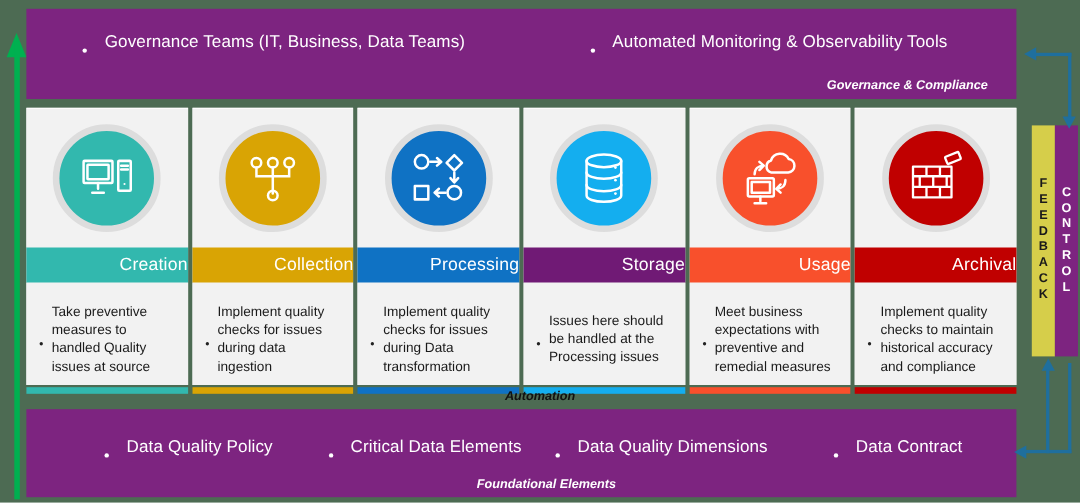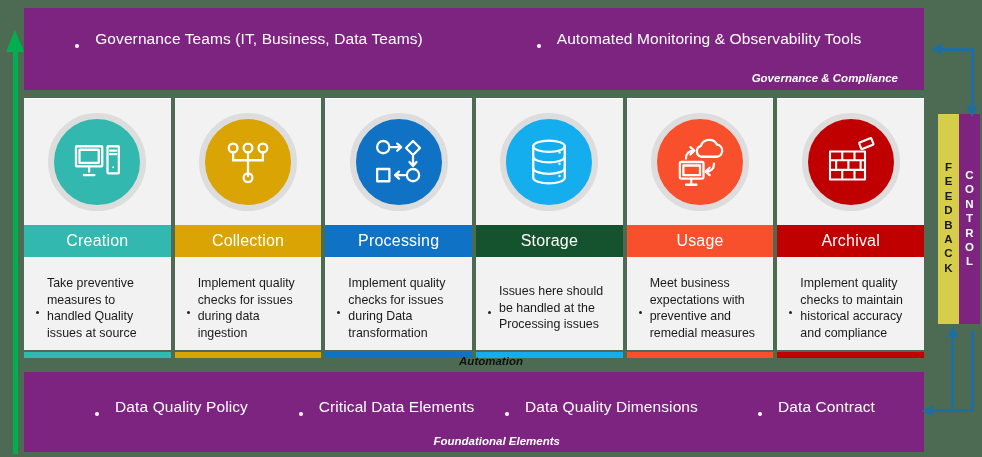--- a/index.html
+++ b/index.html
@@ -99,21 +99,21 @@
     display: flex;
     align-items: center;
     justify-content: center;
     border: 6px solid #dddddd;
   }
   .circle svg { width: 56px; height: 56px; display: block; }
   .card-title {
     height: 32px;
     display: flex;
     align-items: center;
-    justify-content: center;
+    justify-content: flex-end;
     color: #ffffff;
     font-size: 16px;
     letter-spacing: .2px;
   }
   .card-body {
     flex: 1;
     background: #f2f2f2;
     padding: 9px 10px 0 12px;
     display: flex;
     gap: 8px;
@@ -276,21 +276,21 @@
             <ellipse cx="32" cy="14" rx="18" ry="6.5"></ellipse>
             <path d="M14 14v36c0 3.6 8.1 6.5 18 6.5s18-2.9 18-6.5V14"></path>
             <path d="M14 26c0 3.6 8.1 6.5 18 6.5s18-2.9 18-6.5"></path>
             <path d="M14 39c0 3.6 8.1 6.5 18 6.5s18-2.9 18-6.5"></path>
             <circle cx="44" cy="21" r="1.4" fill="#ffffff" stroke="none"></circle>
             <circle cx="44" cy="34" r="1.4" fill="#ffffff" stroke="none"></circle>
             <circle cx="44" cy="48" r="1.4" fill="#ffffff" stroke="none"></circle>
           </svg>
         </div>
       </div>
-      <div class="card-title" style="background:#14532d">
+      <div class="card-title" style="background:#701a75">
         <span>Storage</span>
       </div>
       <div class="card-body">
         <span class="bdot"></span>
         <span class="btext">Issues here should be handled at the Processing issues</span>
       </div>
       <div class="card-accent" style="background:#14aeef"></div>
     </div>
 
     <div class="card">

